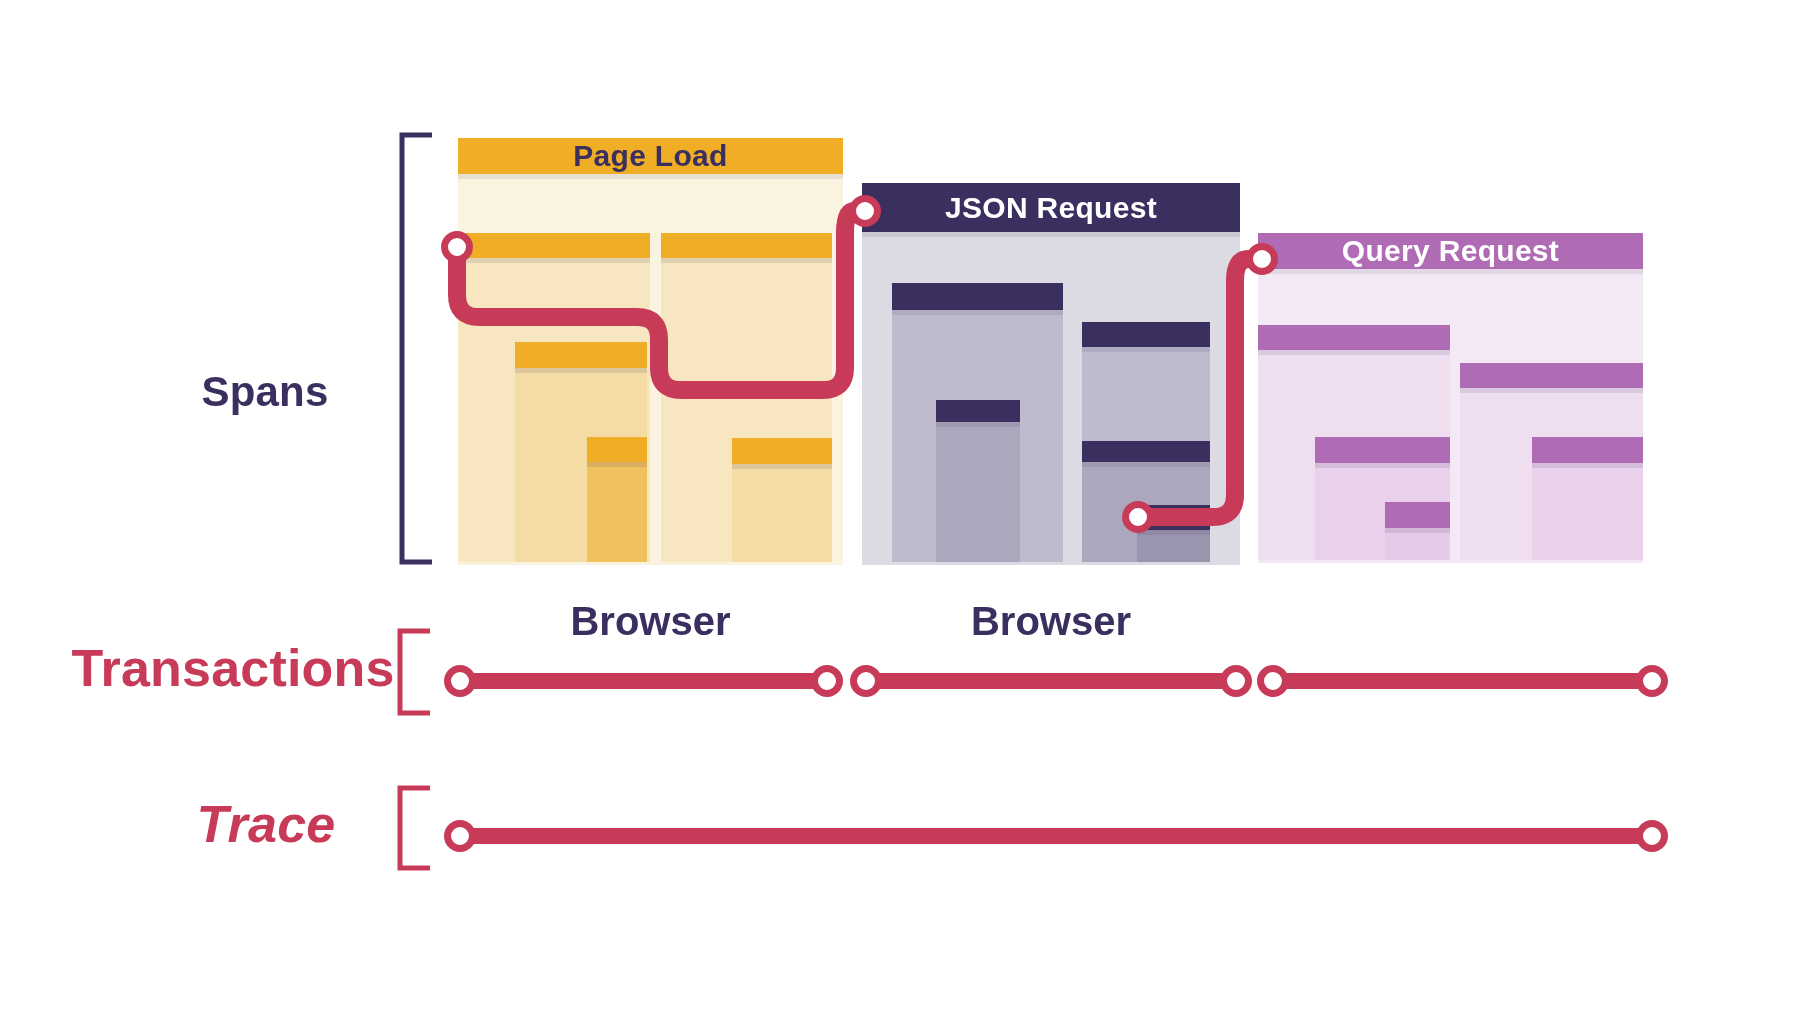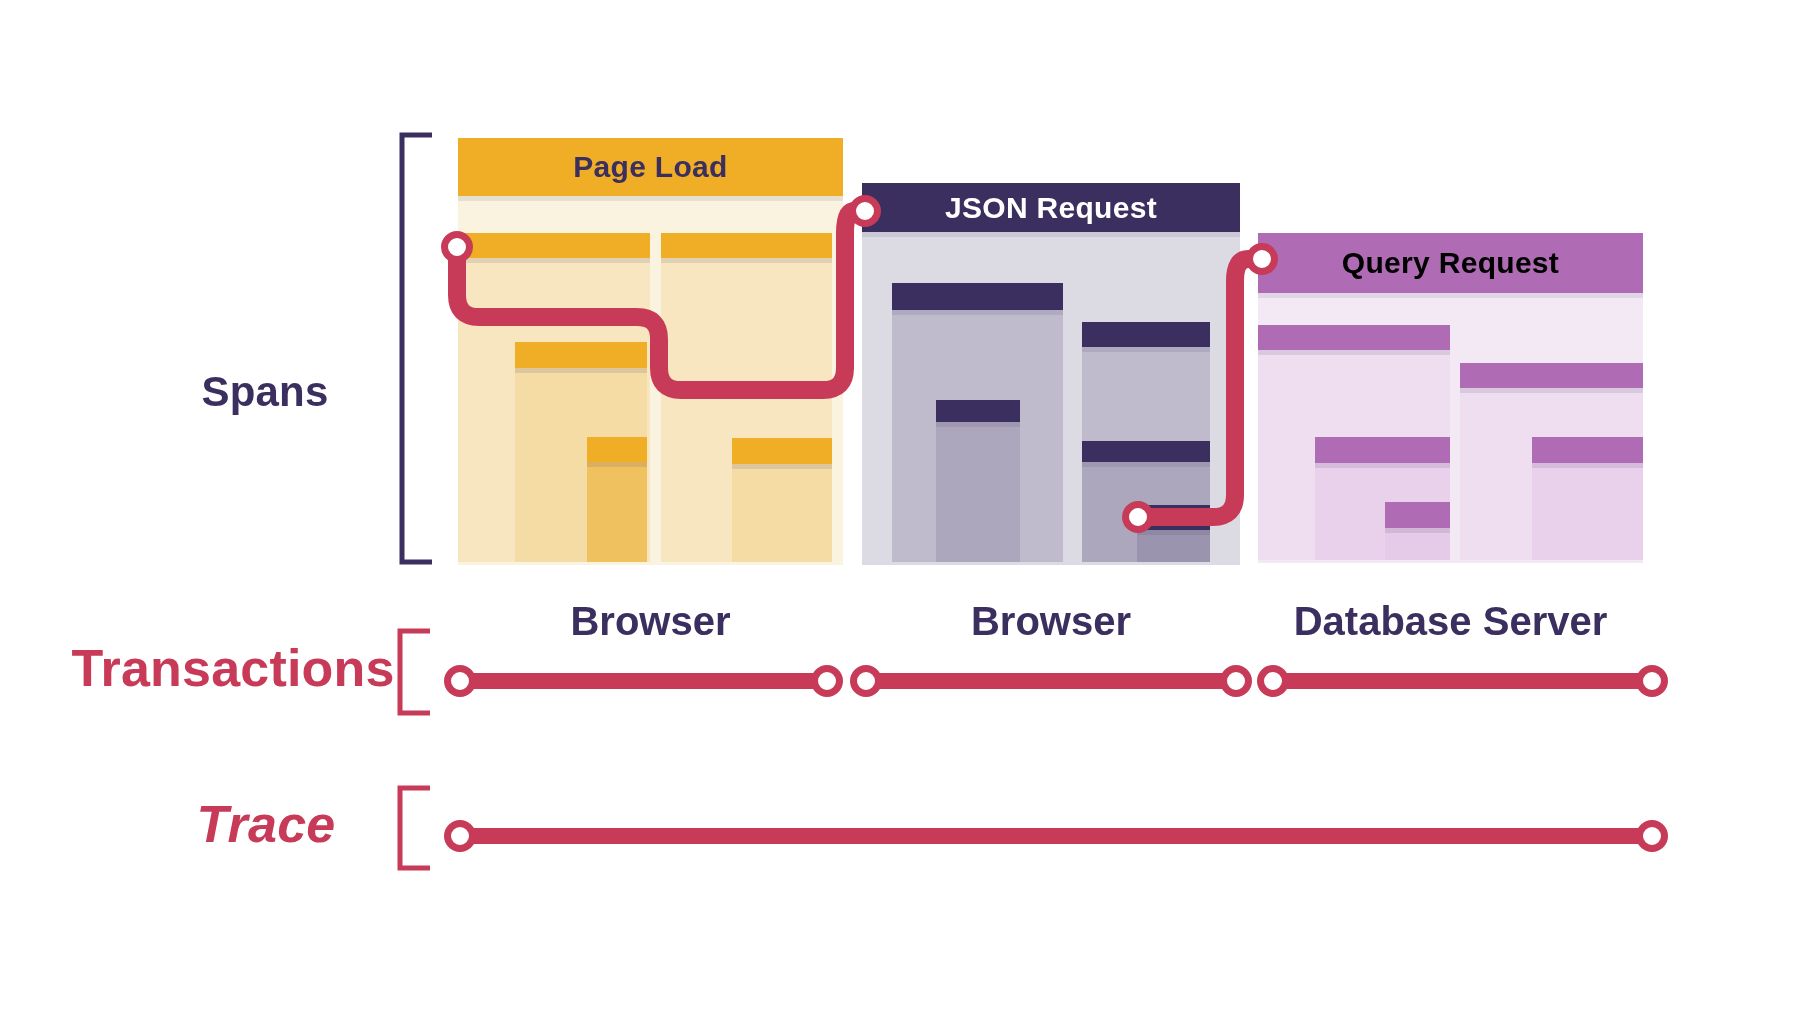--- a/index.html
+++ b/index.html
@@ -29,21 +29,21 @@
   svg.overlay{position:absolute;left:0;top:0;z-index:6;}
 </style>
 </head>
 <body>
 
 <div class="canvas" id="canvas">
   <div class="side-label spans" style="left:265px;top:384px;color:#3A2F5F;margin-top:8px;">Spans</div>
   <div class="side-label red" style="left:233px;top:668px;color:#C73A58;">Transactions</div>
   <div class="side-label red" style="left:266px;top:824px;color:#C73A58;font-style:italic;">Trace</div>
 <div class="block" style="left: 458px; top: 138px; width: 385px; height: 427px; background: rgb(250, 243, 223);">
-      <div class="block-header" style="height: 58px; background: rgb(239, 174, 37); color: rgb(58, 47, 95);">Page Load</div>
+      <div class="block-header" style="height: 36px; background: rgb(239, 174, 37); color: rgb(58, 47, 95);">Page Load</div>
     </div>
     <div class="span-body" style="left: 458px; top: 233px; width: 192px; height: 329px; background: rgb(247, 230, 192);"></div>
     <div class="span-bar" style="left: 458px; top: 233px; width: 192px; height: 25px; background: rgb(239, 174, 37);"></div>
     <div class="span-body" style="left: 661px; top: 233px; width: 171px; height: 329px; background: rgb(247, 230, 192);"></div>
     <div class="span-bar" style="left: 661px; top: 233px; width: 171px; height: 25px; background: rgb(239, 174, 37);"></div>
     <div class="span-body" style="left: 515px; top: 342px; width: 132px; height: 220px; background: rgb(245, 219, 164);"></div>
     <div class="span-bar" style="left: 515px; top: 342px; width: 132px; height: 26px; background: rgb(239, 174, 37);"></div>
     <div class="span-body" style="left: 587px; top: 437px; width: 60px; height: 125px; background: rgb(239, 194, 95);"></div>
     <div class="span-bar" style="left: 587px; top: 437px; width: 60px; height: 25px; background: rgb(239, 174, 37);"></div>
     <div class="span-body" style="left: 732px; top: 438px; width: 100px; height: 124px; background: rgb(245, 219, 164);"></div>
@@ -57,33 +57,32 @@
     <div class="span-body" style="left: 936px; top: 400px; width: 84px; height: 162px; background: rgb(172, 167, 188);"></div>
     <div class="span-bar" style="left: 936px; top: 400px; width: 84px; height: 22px; background: rgb(58, 47, 95);"></div>
     <div class="span-body" style="left: 1082px; top: 322px; width: 128px; height: 240px; background: rgb(191, 187, 204);"></div>
     <div class="span-bar" style="left: 1082px; top: 322px; width: 128px; height: 25px; background: rgb(58, 47, 95);"></div>
     <div class="span-body" style="left: 1082px; top: 441px; width: 128px; height: 121px; background: rgb(172, 167, 188);"></div>
     <div class="span-bar" style="left: 1082px; top: 441px; width: 128px; height: 21px; background: rgb(58, 47, 95);"></div>
     <div class="span-body" style="left: 1137px; top: 505px; width: 73px; height: 57px; background: rgb(155, 148, 175);"></div>
     <div class="span-bar" style="left: 1137px; top: 505px; width: 73px; height: 25px; background: rgb(58, 47, 95);"></div>
     <div class="caption" style="left: 1051px; top: 621px; color: rgb(58, 47, 95);">Browser</div>
     <div class="block" style="left: 1258px; top: 233px; width: 385px; height: 330px; background: rgb(243, 233, 244);">
-      <div class="block-header" style="height: 60px; background: rgb(175, 108, 180); color: #000000;">Query Request</div>
+      <div class="block-header" style="height: 36px; background: rgb(175, 108, 180); color: #ffffff;">Query Request</div>
     </div>
     <div class="span-body" style="left: 1258px; top: 325px; width: 192px; height: 235px; background: rgb(238, 222, 240);"></div>
     <div class="span-bar" style="left: 1258px; top: 325px; width: 192px; height: 25px; background: rgb(175, 108, 180);"></div>
     <div class="span-body" style="left: 1315px; top: 437px; width: 135px; height: 123px; background: rgb(233, 209, 235);"></div>
     <div class="span-bar" style="left: 1315px; top: 437px; width: 135px; height: 26px; background: rgb(175, 108, 180);"></div>
     <div class="span-body" style="left: 1385px; top: 502px; width: 65px; height: 58px; background: rgb(230, 203, 232);"></div>
     <div class="span-bar" style="left: 1385px; top: 502px; width: 65px; height: 26px; background: rgb(175, 108, 180);"></div>
     <div class="span-body" style="left: 1460px; top: 363px; width: 183px; height: 197px; background: rgb(238, 222, 240);"></div>
     <div class="span-bar" style="left: 1460px; top: 363px; width: 183px; height: 25px; background: rgb(175, 108, 180);"></div>
     <div class="span-body" style="left: 1532px; top: 437px; width: 111px; height: 123px; background: rgb(233, 209, 235);"></div>
     <div class="span-bar" style="left: 1532px; top: 437px; width: 111px; height: 26px; background: rgb(175, 108, 180);"></div>
-    <div class="caption" style="left: 1450.5px; top: 621px; color: rgb(58, 47, 95);">Database Server</div>
     <svg class="overlay" width="1800" height="1031" viewBox="0 0 1800 1031">
       <path d="M 432 135 L 402 135 L 402 562 L 432 562" fill="none" stroke="#3A2F5F" stroke-width="5"></path>
       <path d="M 430 631 L 400 631 L 400 713 L 430 713" fill="none" stroke="#C73A58" stroke-width="5"></path>
       <path d="M 430 788 L 400 788 L 400 868 L 430 868" fill="none" stroke="#C73A58" stroke-width="5"></path>
       <path d="M 457 247 L 457 295 Q 457 317 479 317 L 637 317 Q 659 317 659 339 L 659 368 Q 659 390 681 390 L 823 390 Q 845 390 845 368 L 845 233 Q 845 211 854.5 211 L 864 211" fill="none" stroke="#C73A58" stroke-width="18" stroke-linecap="round"></path>
       <path d="M 1138 517 L 1213 517 Q 1235 517 1235 495 L 1235 281 Q 1235 259 1248 259 L 1261 259" fill="none" stroke="#C73A58" stroke-width="18" stroke-linecap="round"></path>
       <line x1="460" y1="681" x2="827" y2="681" stroke="#C73A58" stroke-width="16"></line>
       <circle cx="460" cy="681" r="12.5" fill="#FFFFFF" stroke="#C73A58" stroke-width="7"></circle>
       <circle cx="827" cy="681" r="12.5" fill="#FFFFFF" stroke="#C73A58" stroke-width="7"></circle>
       <line x1="866" y1="681" x2="1236" y2="681" stroke="#C73A58" stroke-width="16"></line>

